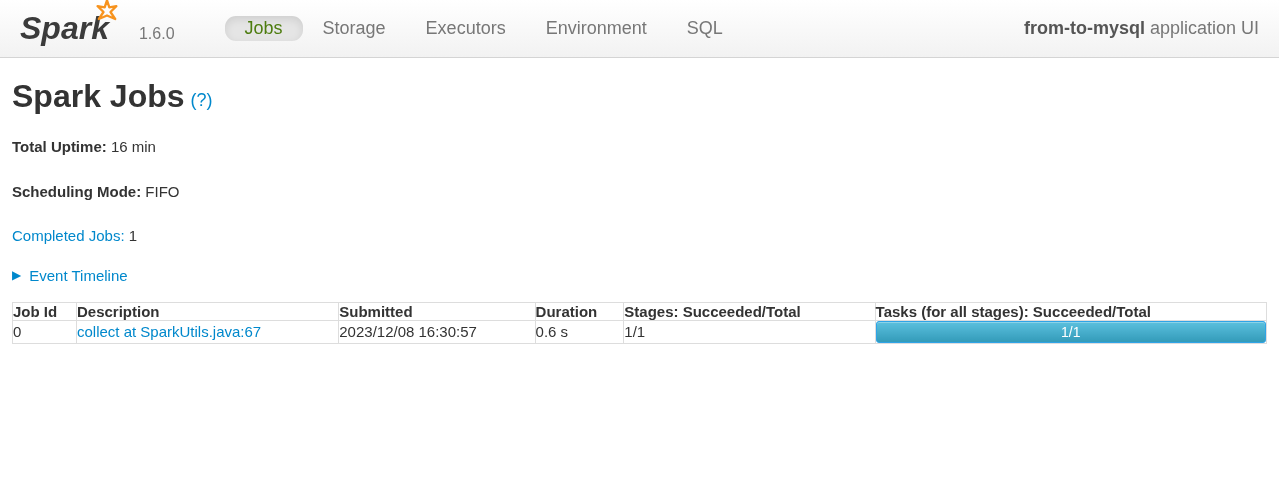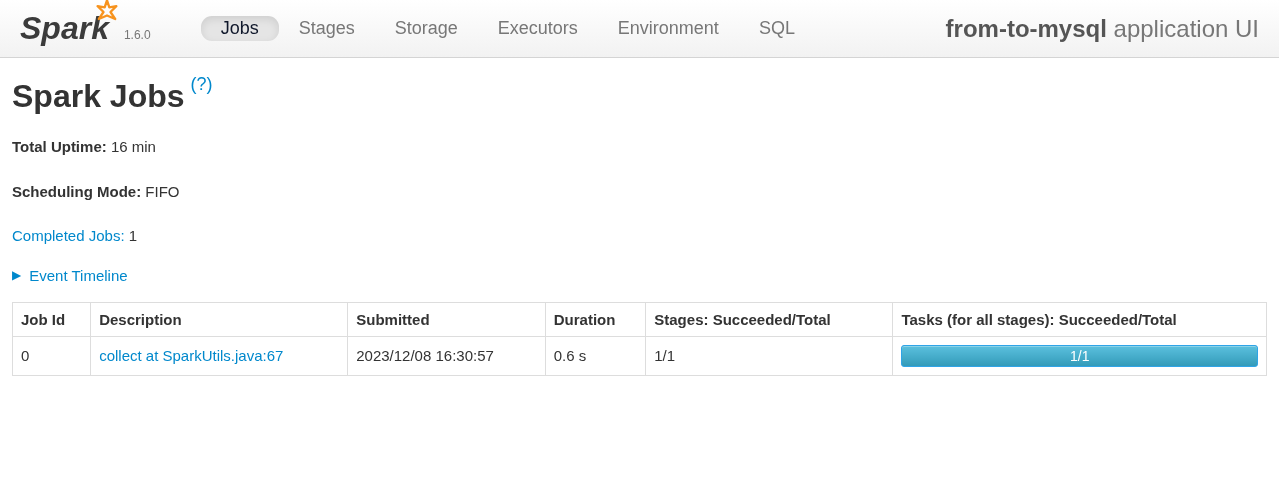--- a/index.html
+++ b/index.html
@@ -29,60 +29,60 @@
       color: #3b3b3b;
       position: relative;
       padding-right: 8px;
     }
     .spark-star {
       position: absolute;
       top: -12px;
       right: -4px;
     }
     .brand-version {
-      font-size: 12px;
+      font-size: 16px;
       color: #777;
-      margin-left: 7px;
+      margin-left: 22px;
     }
     .nav-tabs {
       display: flex;
       height: 100%;
       align-items: stretch;
     }
     .nav-tab {
       display: flex;
       align-items: center;
       padding: 0 20px;
       color: #777;
       font-size: 18px;
       cursor: pointer;
       text-decoration: none;
     }
     .nav-tab.active {
       background: #e5e5e5;
-      color: #0f172a;
+      color: #4d7c0f;
       box-shadow: inset 0 3px 8px rgba(0,0,0,0.1);
       border-radius: 11px;
     }
     .navbar-right {
       margin-left: auto;
-      font-size: 24px;
+      font-size: 18px;
       color: #777;
     }
     .navbar-right strong { color: #555; font-weight: bold; }
     .container {
       padding: 20px 12px;
     }
     h3 {
       font-size: 32px;
       font-weight: bold;
       color: #333;
       margin-bottom: 18px;
       display: flex;
-      align-items: flex-start;
+      align-items: flex-end;
     }
     .help-sup {
       font-size: 18px;
       font-weight: normal;
       color: #0088cc;
       margin-left: 6px;
       position: relative;
       top: -4px;
       cursor: pointer;
     }
@@ -113,21 +113,20 @@
       color: #333;
       margin-bottom: 12px;
     }
     table {
       width: 100%;
       border-collapse: collapse;
       border: 1px solid #ddd;
     }
     table th, table td {
       text-align: left;
-      padding: 8px;
       border: 1px solid #ddd;
       font-size: 15px;
     }
     table th {
       font-weight: bold;
       background: #fff;
     }
     table td a { color: #0088cc; text-decoration: none; cursor: pointer; }
     .progress-bar {
       background: linear-gradient(to bottom, #5bc0de, #339bb9);
@@ -151,21 +150,20 @@
     <span class="brand-logo">
       <span>Spark</span>
       <svg class="spark-star" width="28" height="28" viewBox="0 0 24 24">
         <path d="M12 2 L14 8 L20 7 L15 12 L19 18 L12 15 L5 18 L9 12 L4 7 L10 8 Z" fill="none" stroke="#f7931e" stroke-width="2" stroke-linejoin="round"></path>
       </svg>
     </span>
     <span class="brand-version">1.6.0</span>
   </div>
   <div class="nav-tabs">
     <a class="nav-tab active">Jobs</a>
-    <a class="nav-tab">Stages</a>
     <a class="nav-tab">Storage</a>
     <a class="nav-tab">Executors</a>
     <a class="nav-tab">Environment</a>
     <a class="nav-tab">SQL</a>
   </div>
   <div class="navbar-right">
     <strong>from-to-mysql</strong><span> application UI</span>
   </div>
 </div>
 

